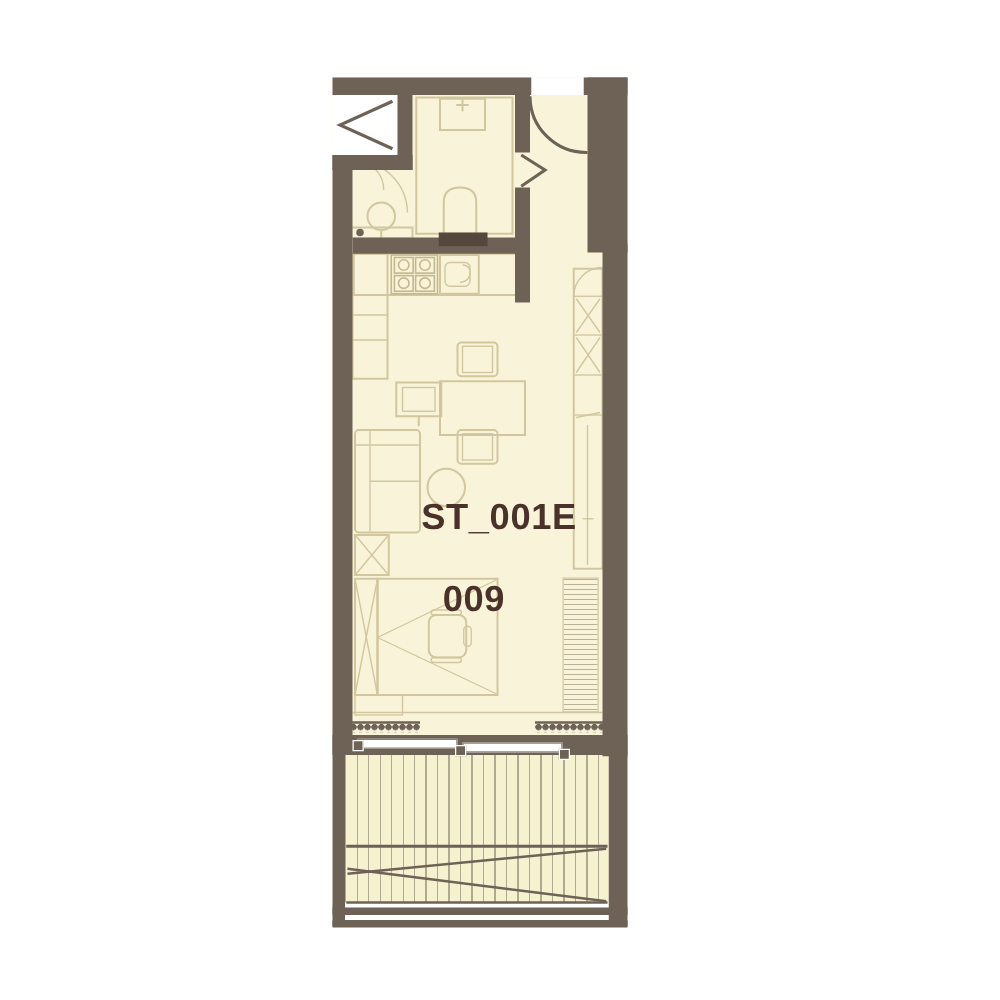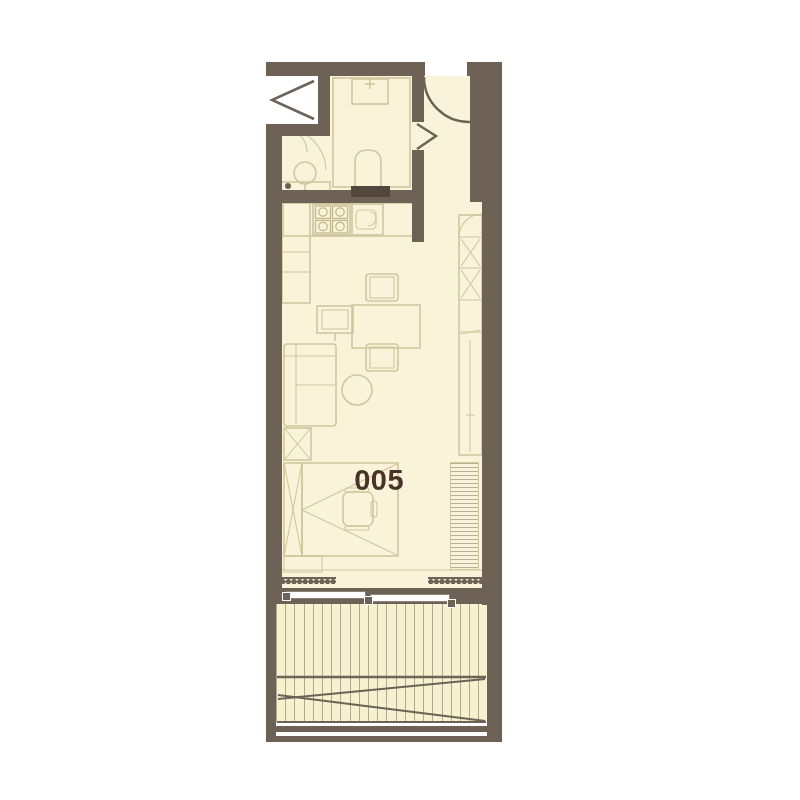--- a/index.html
+++ b/index.html
@@ -173,16 +173,16 @@
 
   <div class="panel" style="left:286px;top:591px;width:80px;"></div>
   <div class="panel" style="left:370px;top:594px;width:80px;"></div>
   <div class="handle" style="left:282px;top:592px;"></div>
   <div class="handle" style="left:364px;top:596px;"></div>
   <div class="handle" style="left:447px;top:599px;"></div>
 
   <div class="rail" style="top:726px;"></div>
   <div class="rail" style="top:736px;"></div>
 
-  <div id="unit-label"><br>
-  <span>005</span></div>
+  <div id="unit-label"><span>ST_001E</span><br>
+  <span>009</span></div>
 
 </div>
 
 </body></html>

